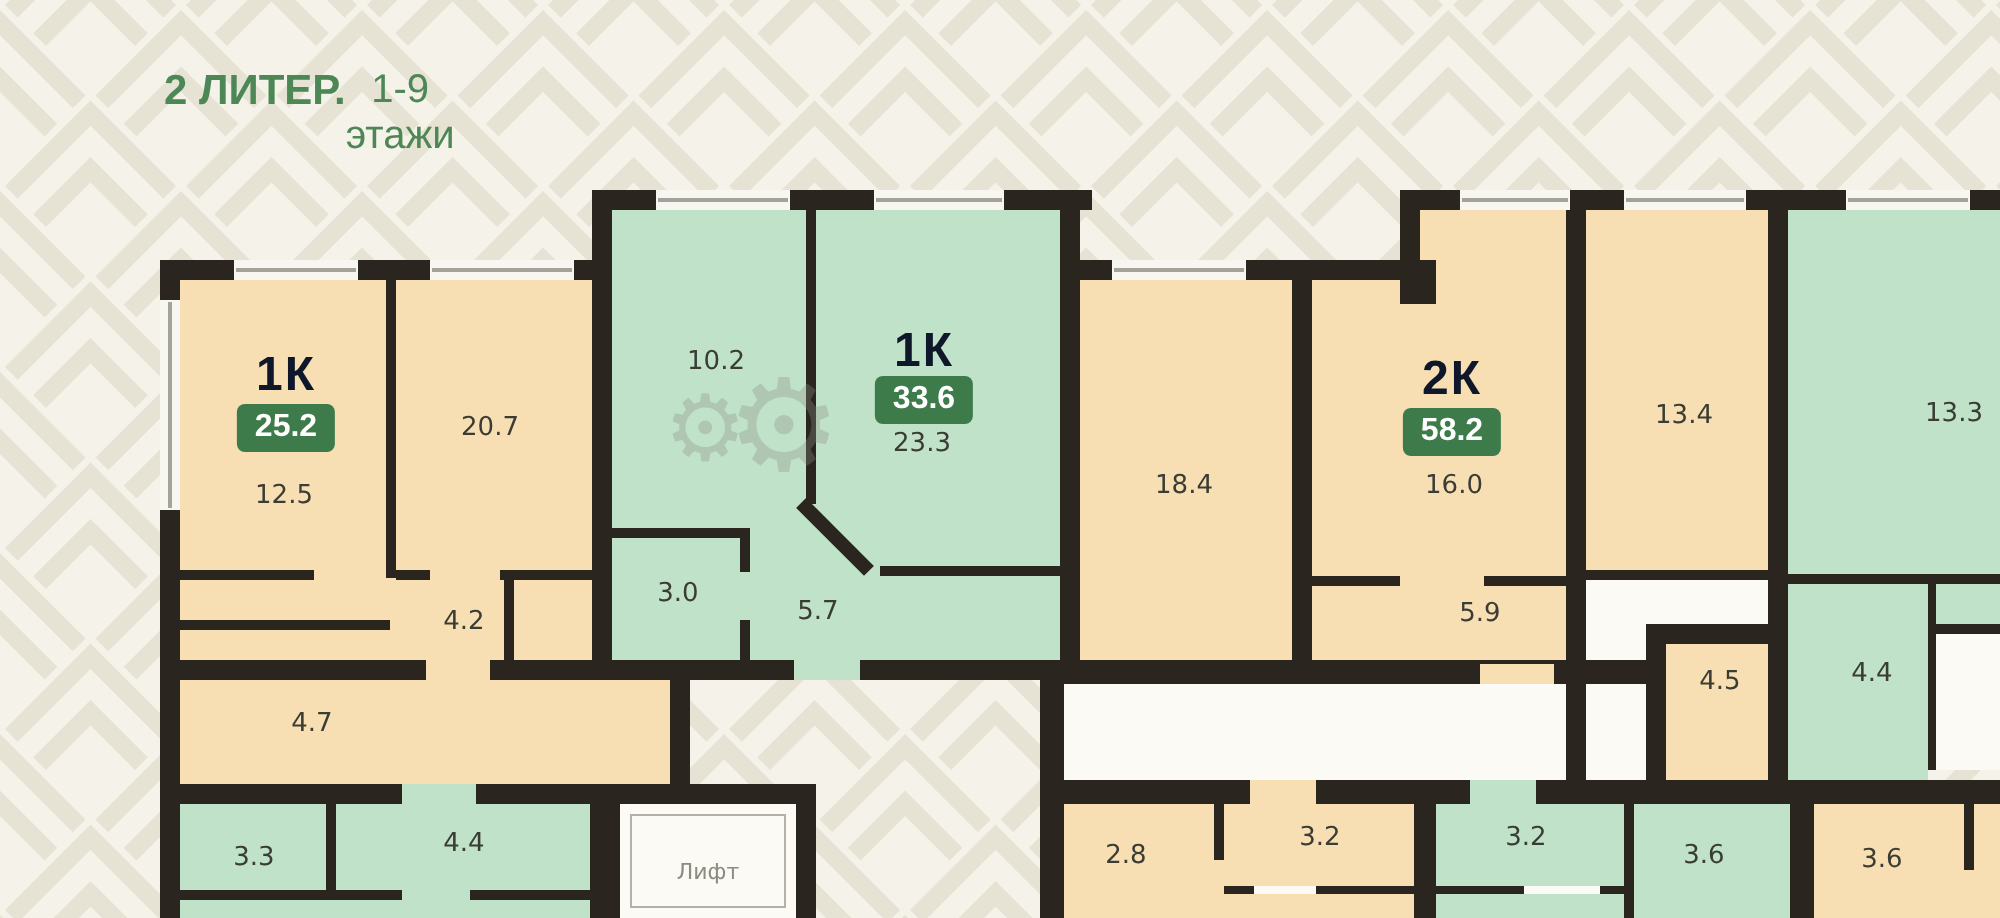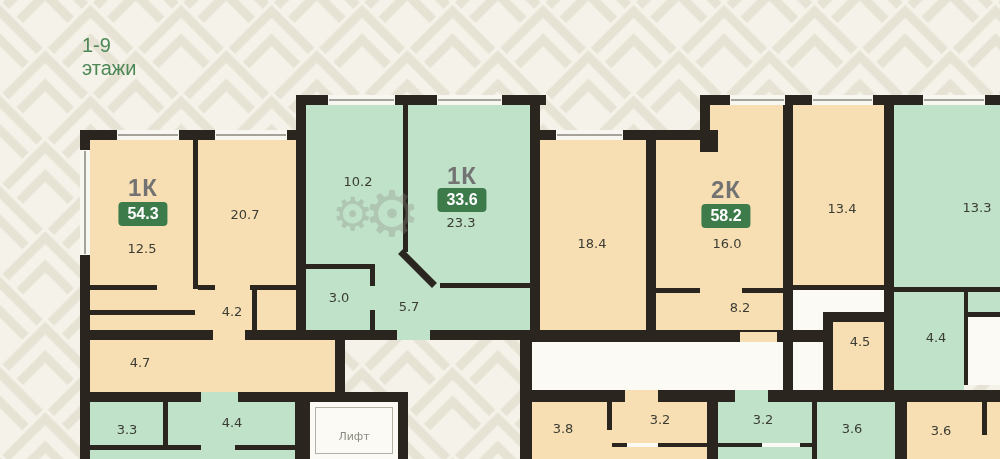--- a/index.html
+++ b/index.html
@@ -7,34 +7,34 @@
           font-family:"DejaVu Sans","Liberation Sans",sans-serif;background:#f4f2e9;}
   .bg{position:absolute;left:0;top:0;}
   
   .hdr{position:absolute;left:82px;top:28px;z-index:30;}
   .hdr .title{font-family:"Liberation Sans",sans-serif;font-weight:800;font-size:25px;
               letter-spacing:.5px;color:#242b22;}
   .hdr .sub{margin-top:6px;font-family:"Liberation Sans",sans-serif;font-size:21px;color:#4d8755;}
   .hdr .sub .b{font-weight:800;}
   .hdr .sub .r{font-weight:400;font-size:20px;}
   
-  .r{position:absolute;z-index:5;}
+  .r{position:absolute;z-index:5;text-align:center;}
   .peach{background:#f8dfb3;}
   .green{background:#bfe2c9;}
   .white{background:#fbfaf4;}
   .w{position:absolute;background:#2a251f;z-index:10;}
   .gap{position:absolute;z-index:12;}
   .diag{position:absolute;left:403px;top:249px;width:48px;height:7px;background:#2a251f;
         transform:rotate(45deg);transform-origin:0 0;z-index:11;}
   .win{position:absolute;background:#f7f6f1;z-index:13;}
   .winh::after{content:"";position:absolute;left:1px;right:1px;top:4px;height:2px;background:#a5a29a;}
   .winv::after{content:"";position:absolute;top:1px;bottom:1px;left:4px;width:2px;background:#a5a29a;}
   .lbl{position:absolute;z-index:20;font-size:13px;color:#3b3d35;transform:translate(-50%,-50%);white-space:nowrap;}
   .apt{position:absolute;z-index:20;transform:translate(-50%,-50%);font-family:"Liberation Sans",sans-serif;
-       font-weight:800;font-size:24px;letter-spacing:1px;color:#737373;}
+       font-weight:800;font-size:24px;letter-spacing:1px;color:#0f172a;}
   .badge{position:absolute;z-index:20;transform:translate(-50%,-50%);background:#3e7b4a;color:#ffffff;
          font-family:"Liberation Sans",sans-serif;font-weight:700;font-size:16px;padding:3px 9px;border-radius:4px;}
   .liftin{position:absolute;inset:5px;border:1px solid #b3b0a6;}
   .liftlbl{position:absolute;z-index:20;font-size:11px;color:#8d8a82;transform:translate(-50%,-50%);}
   .wm{position:absolute;left:332px;top:182px;z-index:25;display:flex;align-items:center;
       color:#8f8d85;opacity:.32;pointer-events:none;}
   .wm .g1{font-size:46px;line-height:1;}
   .wm .g2{font-size:64px;line-height:1;margin-left:-10px;}
   .wm .t{font-family:"Liberation Sans",sans-serif;font-size:62px;font-weight:700;letter-spacing:2px;margin-left:4px;}
 </style>
@@ -49,20 +49,21 @@
         <path d="M8 64 V8 H64" fill="none" stroke="#e6e3d4" stroke-width="9"></path>
         <path d="M28 64 V28 H64" fill="none" stroke="#e6e3d4" stroke-width="9"></path>
       </pattern>
     </defs>
     <rect width="1000" height="459" fill="#f4f2e9"></rect>
     <rect width="1000" height="459" fill="url(#mz)"></rect>
   </svg>
 
   <div class="hdr">
     <div class="sub">
+      <span class="b">2 ЛИТЕР.</span>
       <span class="r">1-9 этажи</span>
     </div>
   </div>
 
   <div class="r peach" style="left:89px;top:139px;width:207px;height:191px"></div>
   <div class="r peach" style="left:89px;top:339px;width:246px;height:53px"></div>
   <div class="r green" style="left:306px;top:105px;width:224px;height:225px"></div>
   <div class="r peach" style="left:540px;top:139px;width:106px;height:191px"></div>
   <div class="r peach" style="left:656px;top:139px;width:127px;height:193px"></div>
   <div class="r peach" style="left:710px;top:105px;width:73px;height:40px"></div>
@@ -152,45 +153,45 @@
   <div class="win winh" style="left:215px;top:130px;width:72px;height:10px"></div>
   <div class="win winh" style="left:328px;top:95px;width:67px;height:10px"></div>
   <div class="win winh" style="left:437px;top:95px;width:65px;height:10px"></div>
   <div class="win winh" style="left:556px;top:130px;width:67px;height:10px"></div>
   <div class="win winh" style="left:730px;top:95px;width:55px;height:10px"></div>
   <div class="win winh" style="left:812px;top:95px;width:61px;height:10px"></div>
   <div class="win winh" style="left:923px;top:95px;width:62px;height:10px"></div>
   <div class="win winv" style="left:80px;top:150px;width:10px;height:105px"></div>
 
   <div class="apt" style="left:143px;top:188px">1К</div>
-  <div class="badge" style="left:143px;top:214px">54.3</div>
+  <div class="badge" style="left:143px;top:214px">25.2</div>
   <div class="apt" style="left:462px;top:176px">1К</div>
   <div class="badge" style="left:462px;top:200px">33.6</div>
   <div class="apt" style="left:726px;top:190px">2К</div>
   <div class="badge" style="left:726px;top:216px">58.2</div>
 
   <div class="lbl" style="left:142px;top:248px">12.5</div>
   <div class="lbl" style="left:245px;top:214px">20.7</div>
   <div class="lbl" style="left:232px;top:311px">4.2</div>
-  <div class="lbl" style="left:140px;top:362px">4.7</div>
+  <div class="lbl" style="left:156px;top:362px">4.7</div>
   <div class="lbl" style="left:358px;top:181px">10.2</div>
   <div class="lbl" style="left:461px;top:222px">23.3</div>
   <div class="lbl" style="left:339px;top:297px">3.0</div>
   <div class="lbl" style="left:409px;top:306px">5.7</div>
   <div class="lbl" style="left:592px;top:243px">18.4</div>
   <div class="lbl" style="left:727px;top:243px">16.0</div>
-  <div class="lbl" style="left:740px;top:307px">8.2</div>
+  <div class="lbl" style="left:740px;top:307px">5.9</div>
   <div class="lbl" style="left:842px;top:208px">13.4</div>
   <div class="lbl" style="left:977px;top:207px">13.3</div>
   <div class="lbl" style="left:860px;top:341px">4.5</div>
   <div class="lbl" style="left:936px;top:337px">4.4</div>
   <div class="lbl" style="left:127px;top:429px">3.3</div>
   <div class="lbl" style="left:232px;top:422px">4.4</div>
   <div class="liftlbl" style="left:354px;top:436px">Лифт</div>
-  <div class="lbl" style="left:563px;top:428px">3.8</div>
+  <div class="lbl" style="left:563px;top:428px">2.8</div>
   <div class="lbl" style="left:660px;top:419px">3.2</div>
   <div class="lbl" style="left:763px;top:419px">3.2</div>
   <div class="lbl" style="left:852px;top:428px">3.6</div>
   <div class="lbl" style="left:941px;top:430px">3.6</div>
 
   <div class="wm">
     <span class="g1">⚙</span>
     <span class="g2">⚙</span>
   </div>
 

